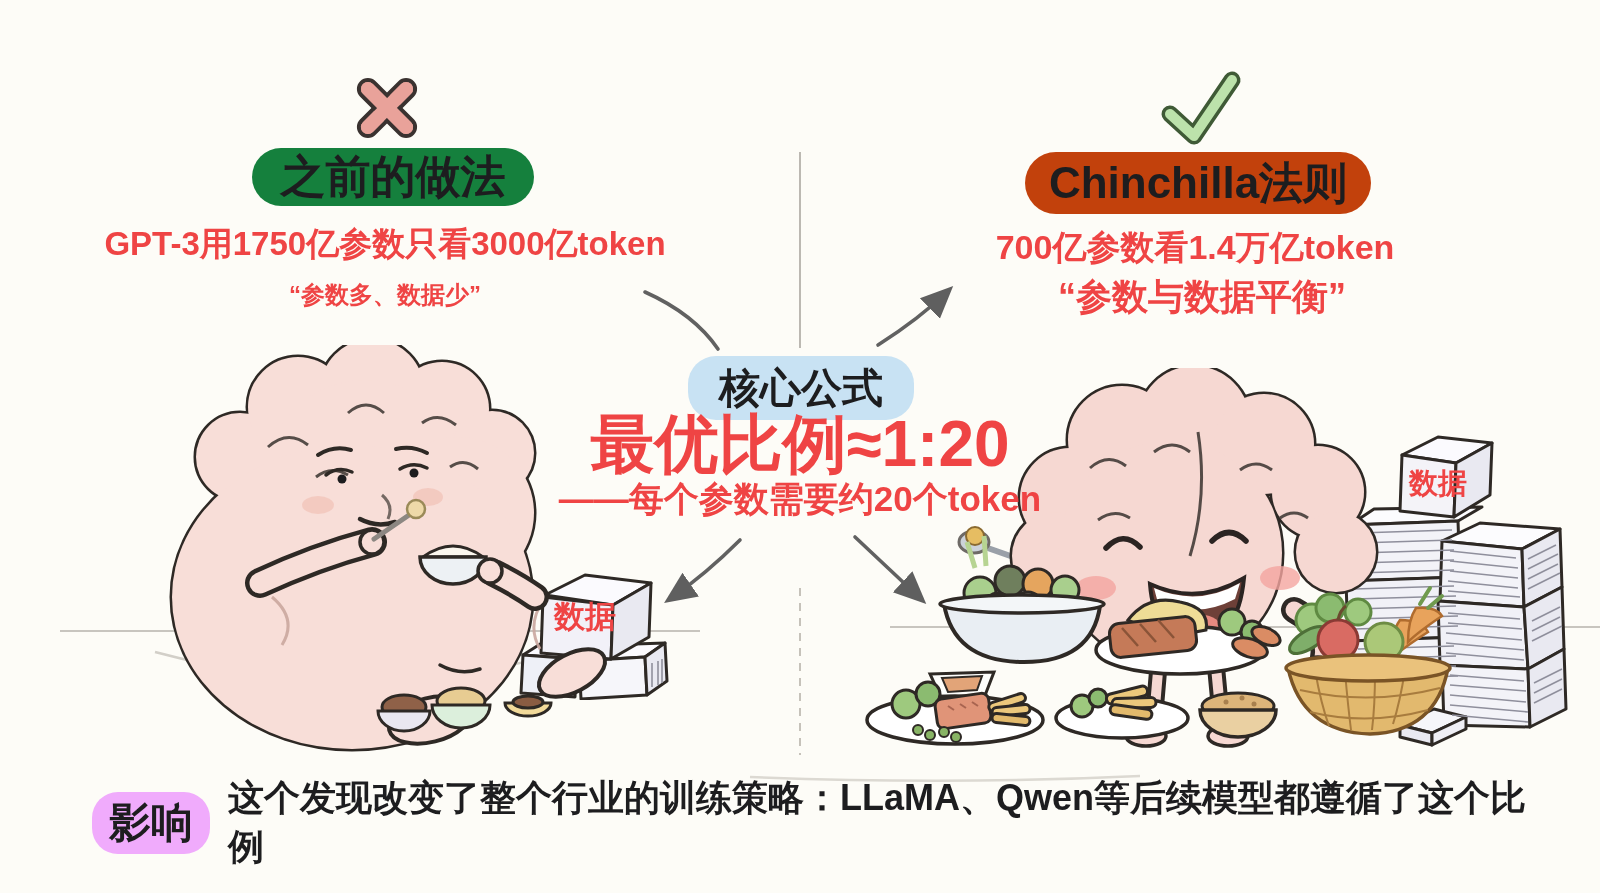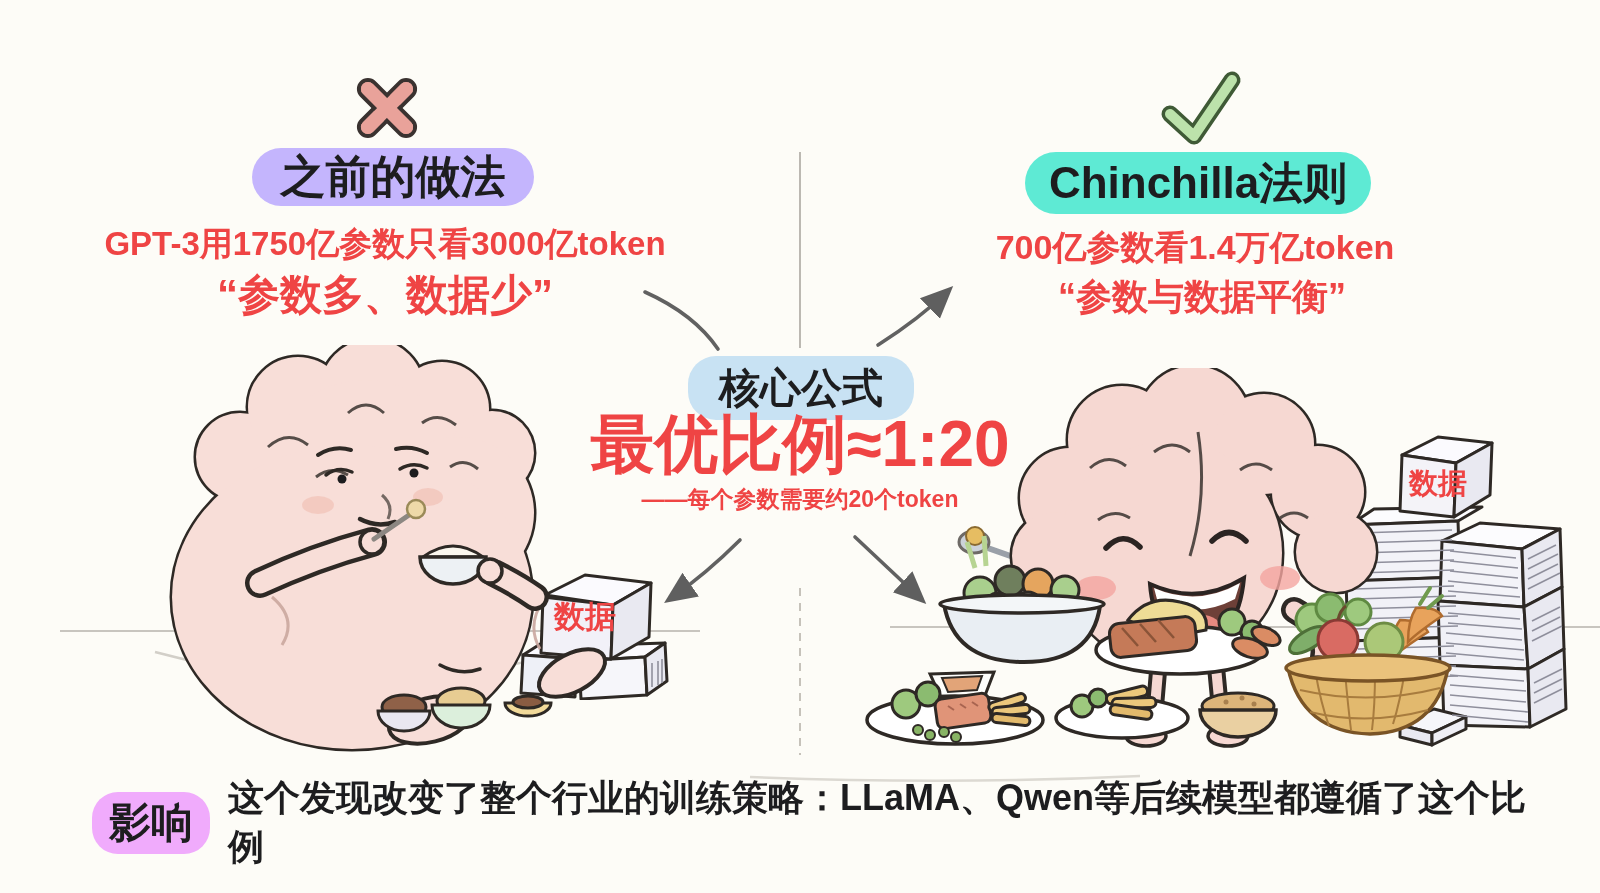--- a/index.html
+++ b/index.html
@@ -1,22 +1,22 @@
 <!DOCTYPE html>
 <html><head>
 <meta charset="utf-8">
 <style>
   html,body{margin:0;padding:0;}
   body{font-family:"Liberation Sans","DejaVu Sans",sans-serif;background:#e8e8e8;}
   .canvas{position:relative;width:1600px;height:893px;background:#fdfcf7;overflow:hidden;color:#1d1d1f;}
   .abs{position:absolute;}
   .pill{display:flex;align-items:center;justify-content:center;font-weight:700;color:#1d1d1f;}
   .ctr{display:flex;align-items:center;justify-content:center;text-align:center;font-weight:700;color:#ef4444;}
-  .pill-pink{background:#c4b5fd;border-radius:34px;}
-  .pill-green{background:#5eead4;border-radius:34px;}
+  .pill-pink{background:#15803d;border-radius:34px;}
+  .pill-green{background:#c2410c;border-radius:34px;}
   .pill-blue{background:#c8e2f3;border-radius:28px;}
   .pill-yellow{background:#f0abfc;border-radius:26px;}
   svg{display:block;}
 </style>
 </head>
 <body>
 
 <div class="canvas">
 
   <svg class="abs" style="left:0;top:0;z-index:1" width="1600" height="893" viewBox="0 0 1600 893">
@@ -308,30 +308,30 @@
       <rect x="33" y="4" width="18" height="72" rx="9" transform="rotate(45 42 40)"></rect>
       <rect x="33" y="4" width="18" height="72" rx="9" transform="rotate(-45 42 40)"></rect>
     </g>
     <g fill="#e9a29a" stroke="none">
       <rect x="35" y="6" width="14" height="68" rx="7" transform="rotate(45 42 40)"></rect>
       <rect x="35" y="6" width="14" height="68" rx="7" transform="rotate(-45 42 40)"></rect>
     </g>
   </svg>
   <div class="abs pill pill-pink" style="left:252px;top:148px;width:282px;height:58px;font-size:45px;z-index:5">之前的做法</div>
   <div class="abs ctr" style="left:35px;top:222px;width:700px;height:44px;font-size:33px;z-index:5">GPT-3用1750亿参数只看3000亿token</div>
-  <div class="abs ctr" style="left:35px;top:272px;width:700px;height:46px;font-size:42px;z-index:5">“参数多、数据少”</div>
+  <div class="abs ctr" style="left:35px;top:272px;width:700px;height:46px;font-size:24px;z-index:5">“参数多、数据少”</div>
 
   <svg class="abs" style="left:1152px;top:66px;z-index:5" width="96" height="84" viewBox="0 0 96 84">
     <path d="M18,48 L42,70 L80,14" stroke="#3f5a36" stroke-width="17" fill="none" stroke-linecap="round" stroke-linejoin="round"></path>
     <path d="M18,48 L42,70 L80,14" stroke="#bce2ab" stroke-width="10" fill="none" stroke-linecap="round" stroke-linejoin="round"></path>
   </svg>
   <div class="abs pill pill-green" style="left:1025px;top:152px;width:346px;height:62px;font-size:44px;z-index:5">Chinchilla法则</div>
   <div class="abs ctr" style="left:845px;top:226px;width:700px;height:44px;font-size:34px;z-index:5">700亿参数看1.4万亿token</div>
   <div class="abs ctr" style="left:852px;top:274px;width:700px;height:46px;font-size:36px;z-index:5">“参数与数据平衡”</div>
 
   <div class="abs pill pill-blue" style="left:688px;top:356px;width:226px;height:64px;font-size:41px;z-index:5">核心公式</div>
   <div class="abs ctr" style="left:500px;top:412px;width:600px;height:64px;font-size:64px;font-weight:800;z-index:5">最优比例≈1:20</div>
-  <div class="abs ctr" style="left:500px;top:478px;width:600px;height:42px;font-size:23px;z-index:5">——每个参数需要约20个token</div>
+  <div class="abs ctr" style="left:500px;top:478px;width:600px;height:42px;font-size:35px;z-index:5">——每个参数需要约20个token</div>
 
   <div class="abs pill pill-yellow" style="left:92px;top:792px;width:118px;height:62px;font-size:42px;z-index:5">影响</div>
   <div class="abs" style="left:228px;top:792px;width:1320px;height:62px;display:flex;align-items:center;font-size:36px;font-weight:700;z-index:5">这个发现改变了整个行业的训练策略：LLaMA、Qwen等后续模型都遵循了这个比例</div>
 
 </div>
 
 </body></html>

